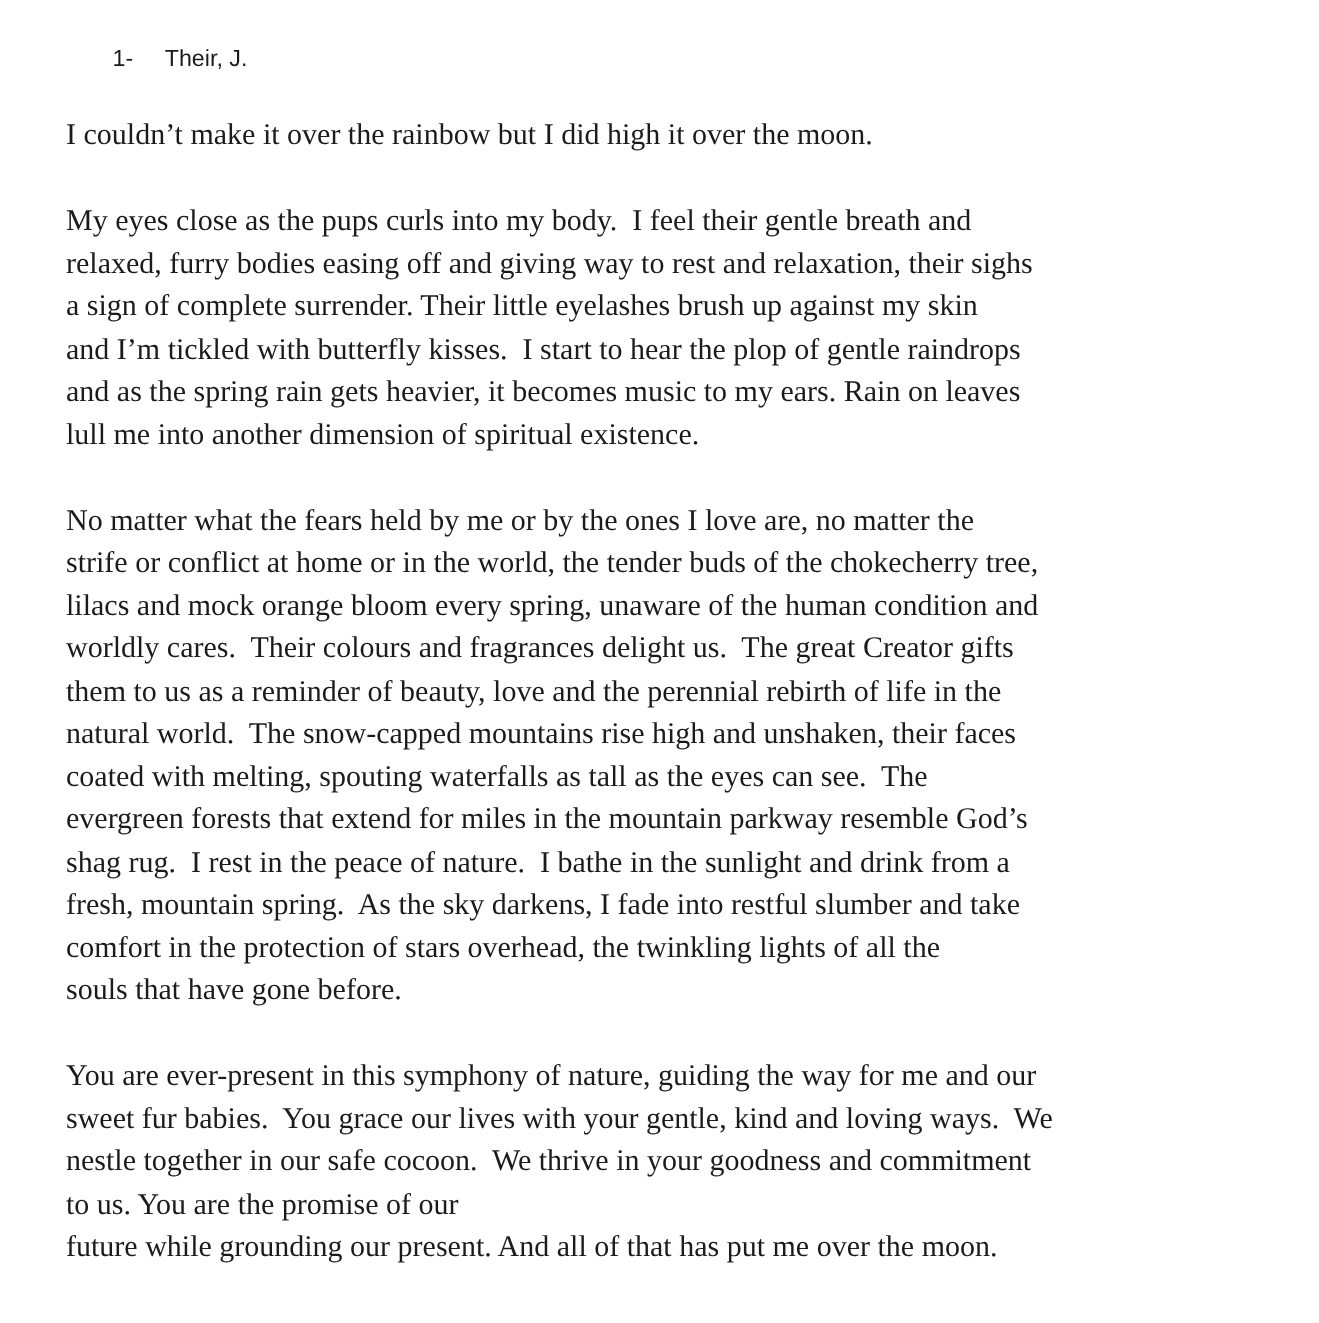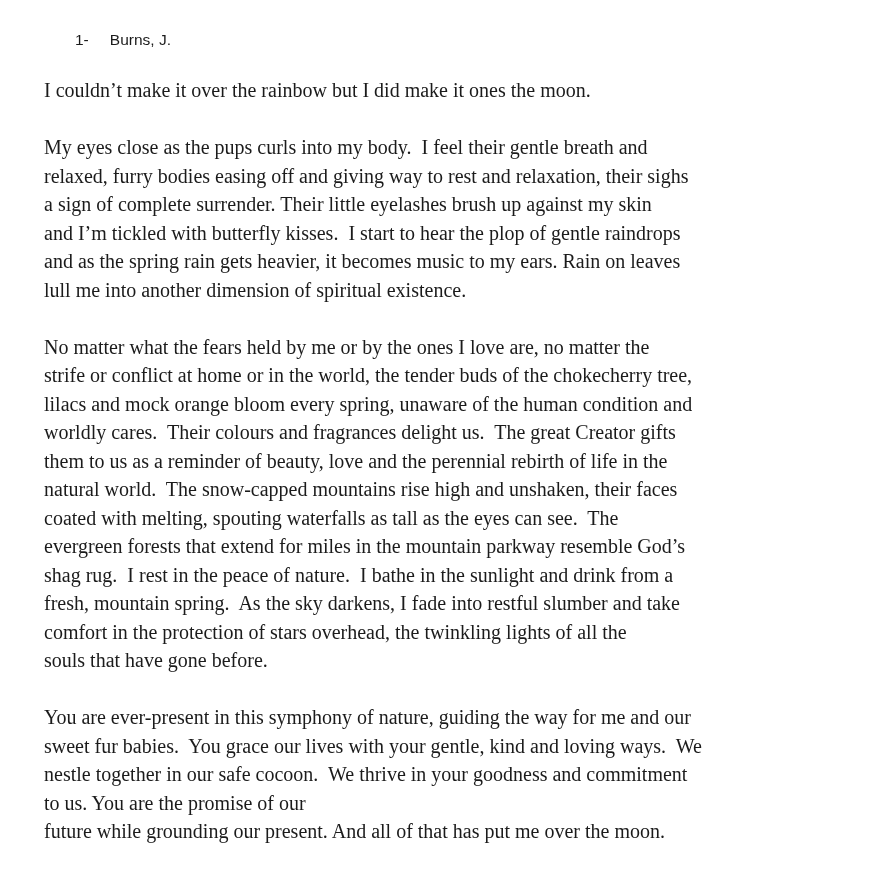--- a/index.html
+++ b/index.html
@@ -41,25 +41,25 @@
     color: #1b1b1b;
   }
 </style>
 </head>
 <body>
 
 <div class="page">
 
   <div class="doc-header">
     <span>1-</span>
-    <span>Burns, J.</span>
+    <span>Their, J.</span>
   </div>
 
   <div class="doc-body">
-    <p>I couldn’t make it over the rainbow but I did make it ones the moon.</p>
+    <p>I couldn’t make it over the rainbow but I did high it over the moon.</p>
     <p>My eyes close as the pups curls into my body.  I feel their gentle breath and
 relaxed, furry bodies easing off and giving way to rest and relaxation, their sighs
 a sign of complete surrender. Their little eyelashes brush up against my skin
 and I’m tickled with butterfly kisses.  I start to hear the plop of gentle raindrops
 and as the spring rain gets heavier, it becomes music to my ears. Rain on leaves
 lull me into another dimension of spiritual existence.</p>
     <p>No matter what the fears held by me or by the ones I love are, no matter the
 strife or conflict at home or in the world, the tender buds of the chokecherry tree,
 lilacs and mock orange bloom every spring, unaware of the human condition and
 worldly cares.  Their colours and fragrances delight us.  The great Creator gifts

